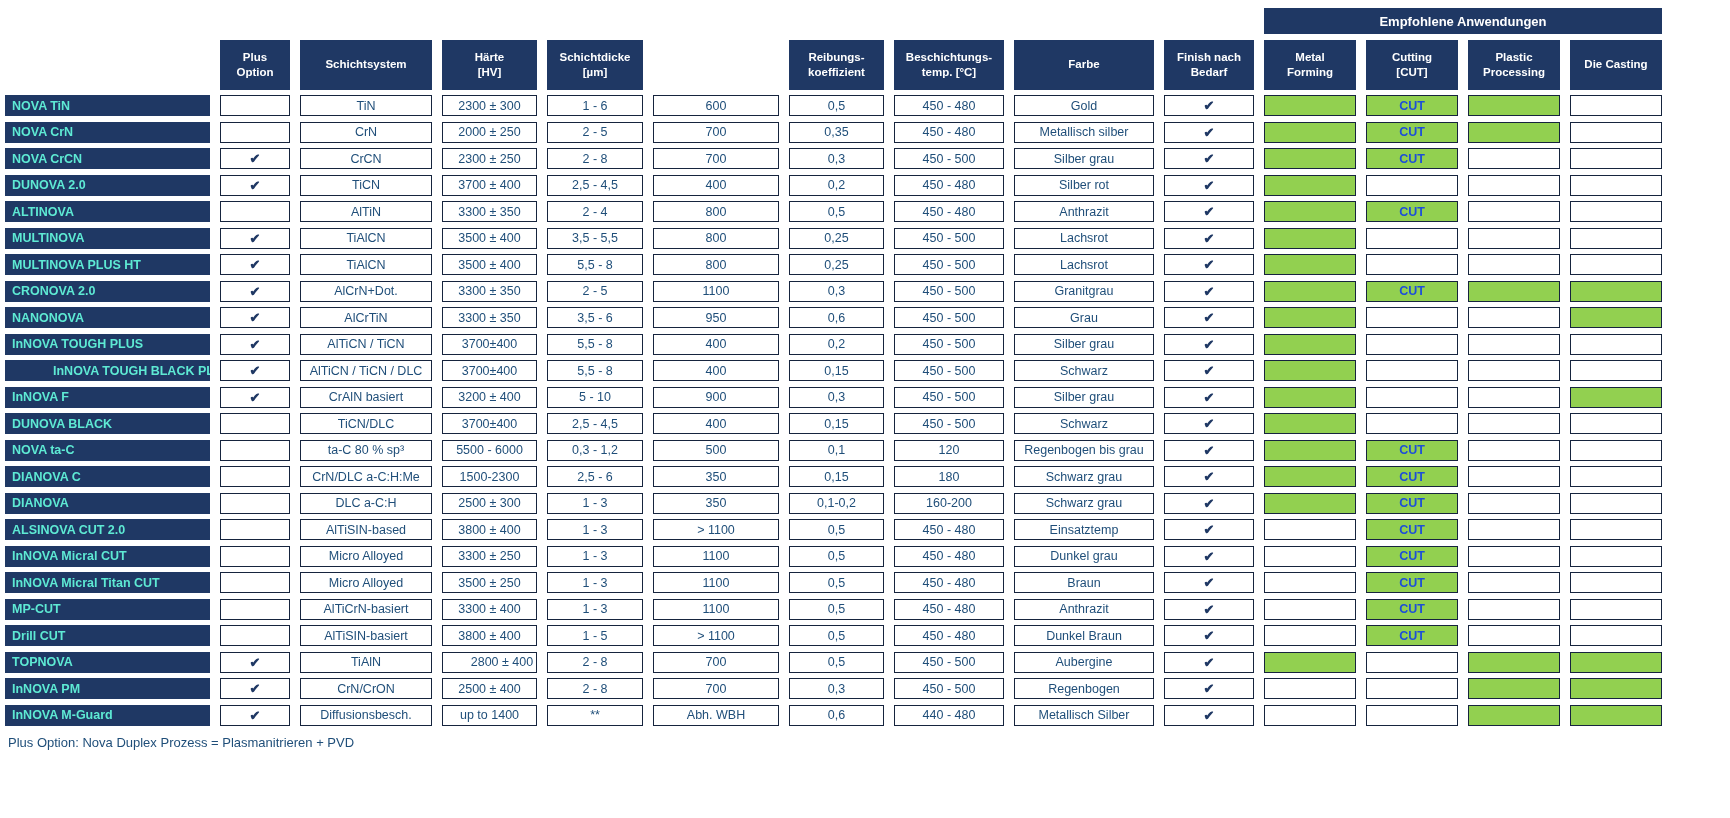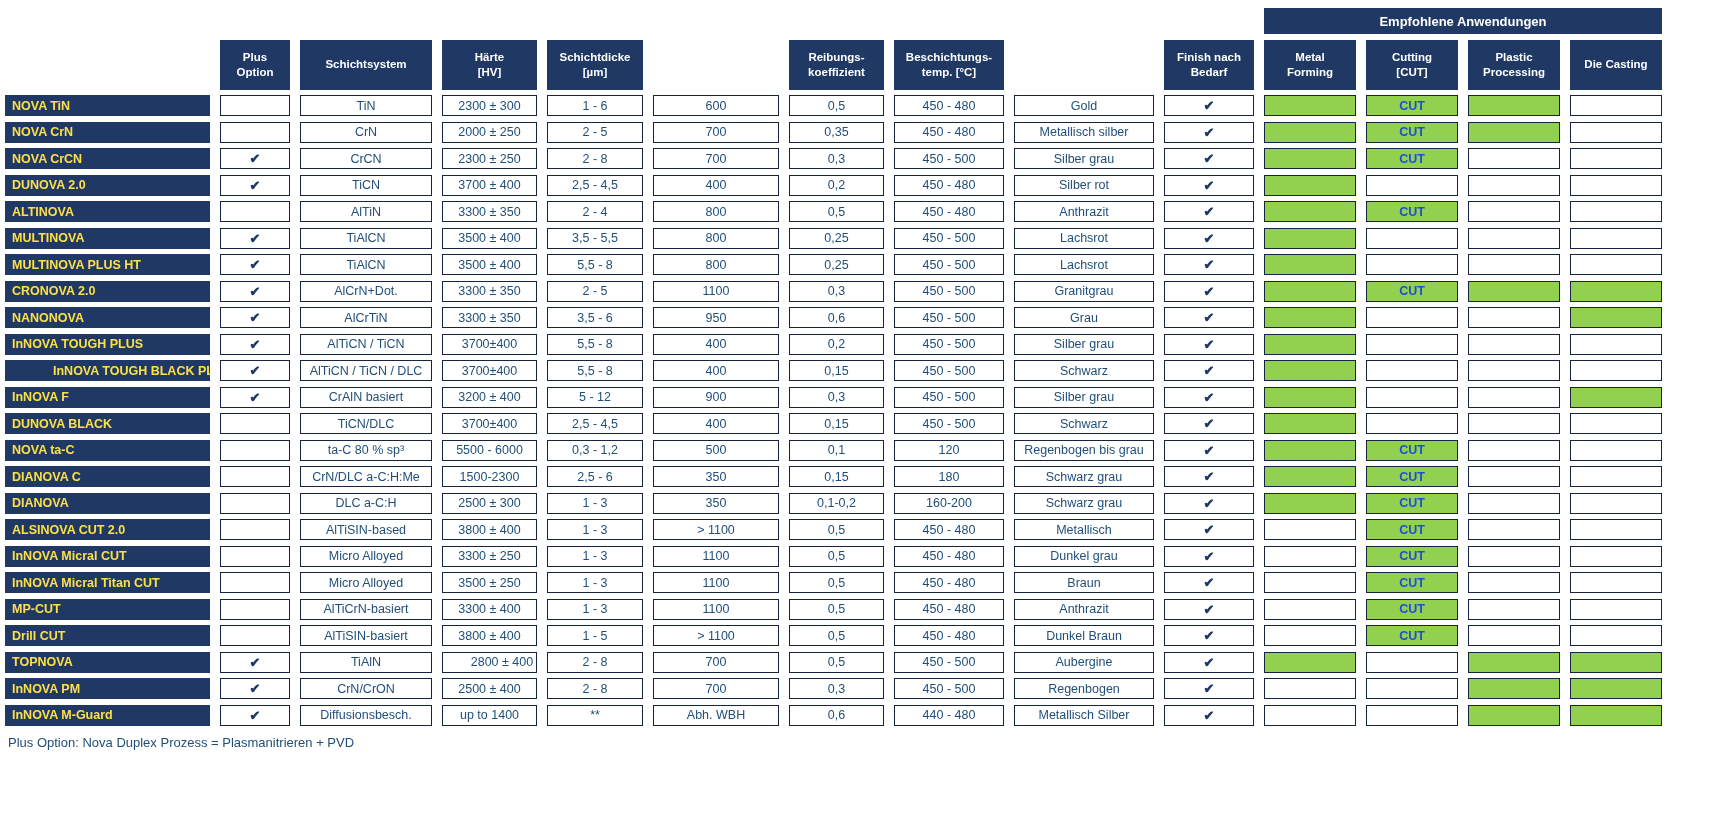--- a/index.html
+++ b/index.html
@@ -14,21 +14,21 @@
   .banner{
     grid-row:1;grid-column:11/15;
     background:var(--navy,#1F3864);color:#fff;font-weight:bold;font-size:13px;
     display:flex;align-items:center;justify-content:center;
   }
   .hdr{
     background:var(--navy,#1F3864);color:#fff;font-weight:bold;font-size:11.5px;line-height:1.3;
     display:flex;align-items:center;justify-content:center;text-align:center;white-space:pre-line;
   }
   .rowlabel{
-    background:var(--navy,#1F3864);color:#fde047;font-weight:bold;font-size:12.5px;
+    background:var(--navy,#1F3864);color:#5eead4;font-weight:bold;font-size:12.5px;
     display:flex;align-items:center;padding-left:7px;white-space:nowrap;overflow:hidden;
   }
   .cell{
     background:#fff;border:1.6px solid #16243E;color:var(--celltext,#1F4E79);
     font-size:12.5px;display:flex;align-items:center;justify-content:center;
     white-space:nowrap;overflow:hidden;
   }
   .cell.green{background:var(--green,#92D050);color:#1d4ed8;font-weight:bold;}
   .check{color:var(--navy,#1F3864);font-size:13px;font-weight:bold;line-height:1;}
   .footnote{margin:9px 0 0 3px;color:var(--celltext,#1F4E79);font-size:13px;}
@@ -44,20 +44,21 @@
 Option</div>
       <div class="hdr" style="grid-area: 2 / 3;">Schichtsystem</div>
       <div class="hdr" style="grid-area: 2 / 4;">Härte
 [HV]</div>
       <div class="hdr" style="grid-area: 2 / 5;">Schichtdicke
 [µm]</div>
       <div class="hdr" style="grid-area: 2 / 7;">Reibungs-
 koeffizient</div>
       <div class="hdr" style="grid-area: 2 / 8;">Beschichtungs-
 temp. [°C]</div>
+      <div class="hdr" style="grid-area: 2 / 9;">Farbe</div>
       <div class="hdr" style="grid-area: 2 / 10;">Finish nach
 Bedarf</div>
       <div class="hdr" style="grid-area: 2 / 11;">Metal
 Forming</div>
       <div class="hdr" style="grid-area: 2 / 12;">Cutting
 [CUT]</div>
       <div class="hdr" style="grid-area: 2 / 13;">Plastic
 Processing</div>
       <div class="hdr" style="grid-area: 2 / 14;">Die Casting</div>
       <div class="rowlabel" style="grid-area: 3 / 1;">NOVA TiN</div>
@@ -251,21 +252,21 @@
       <div class="cell green" style="grid-area: 13 / 11;"></div>
       <div class="cell" style="grid-area: 13 / 12;"></div>
       <div class="cell" style="grid-area: 13 / 13;"></div>
       <div class="cell" style="grid-area: 13 / 14;"></div>
       <div class="rowlabel" style="grid-area: 14 / 1;">InNOVA F</div>
       <div class="cell" style="grid-area: 14 / 2;">
         <span class="check">✔</span>
       </div>
       <div class="cell" style="grid-area: 14 / 3;">CrAlN basiert</div>
       <div class="cell" style="grid-area: 14 / 4;">3200 ± 400</div>
-      <div class="cell" style="grid-area: 14 / 5;">5 - 12</div>
+      <div class="cell" style="grid-area: 14 / 5;">5 - 10</div>
       <div class="cell" style="grid-area: 14 / 6;">900</div>
       <div class="cell" style="grid-area: 14 / 7;">0,3</div>
       <div class="cell" style="grid-area: 14 / 8;">450 - 500</div>
       <div class="cell" style="grid-area: 14 / 9;">Silber grau</div>
       <div class="cell" style="grid-area: 14 / 10;">
         <span class="check">✔</span>
       </div>
       <div class="cell green" style="grid-area: 14 / 11;"></div>
       <div class="cell" style="grid-area: 14 / 12;"></div>
       <div class="cell" style="grid-area: 14 / 13;"></div>
@@ -335,21 +336,21 @@
       <div class="cell" style="grid-area: 18 / 13;"></div>
       <div class="cell" style="grid-area: 18 / 14;"></div>
       <div class="rowlabel" style="grid-area: 19 / 1;">ALSINOVA CUT 2.0</div>
       <div class="cell" style="grid-area: 19 / 2;"></div>
       <div class="cell" style="grid-area: 19 / 3;">AlTiSIN-based</div>
       <div class="cell" style="grid-area: 19 / 4;">3800 ± 400</div>
       <div class="cell" style="grid-area: 19 / 5;">1 - 3</div>
       <div class="cell" style="grid-area: 19 / 6;">&gt; 1100</div>
       <div class="cell" style="grid-area: 19 / 7;">0,5</div>
       <div class="cell" style="grid-area: 19 / 8;">450 - 480</div>
-      <div class="cell" style="grid-area: 19 / 9;">Metallisch</div>
+      <div class="cell" style="grid-area: 19 / 9;">Einsatztemp</div>
       <div class="cell" style="grid-area: 19 / 10;">
         <span class="check">✔</span>
       </div>
       <div class="cell" style="grid-area: 19 / 11;"></div>
       <div class="cell green" style="grid-area: 19 / 12;">CUT</div>
       <div class="cell" style="grid-area: 19 / 13;"></div>
       <div class="cell" style="grid-area: 19 / 14;"></div>
       <div class="rowlabel" style="grid-area: 20 / 1;">InNOVA Micral CUT</div>
       <div class="cell" style="grid-area: 20 / 2;"></div>
       <div class="cell" style="grid-area: 20 / 3;">Micro Alloyed</div>

